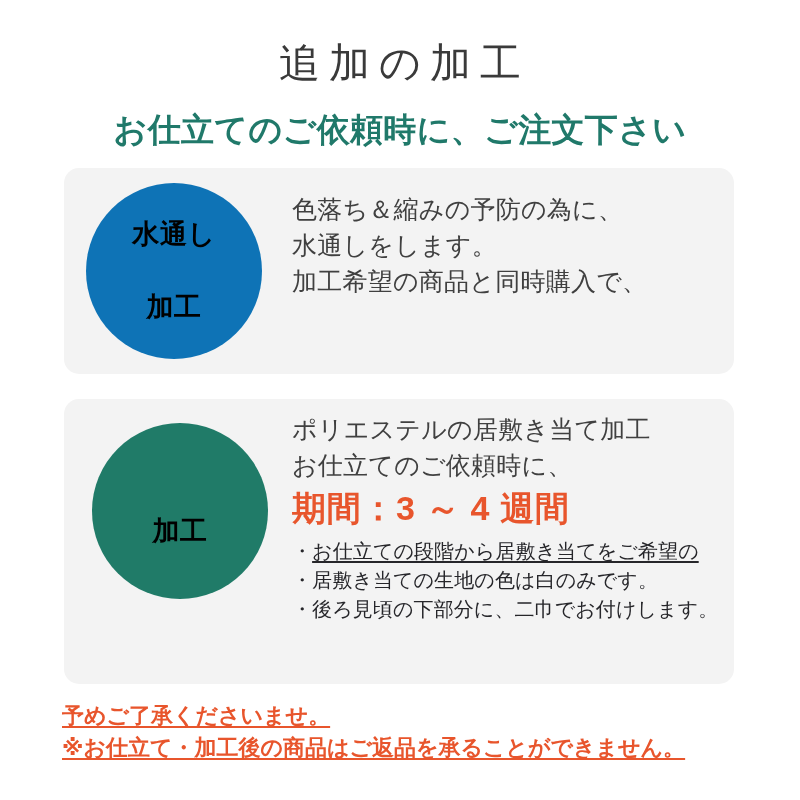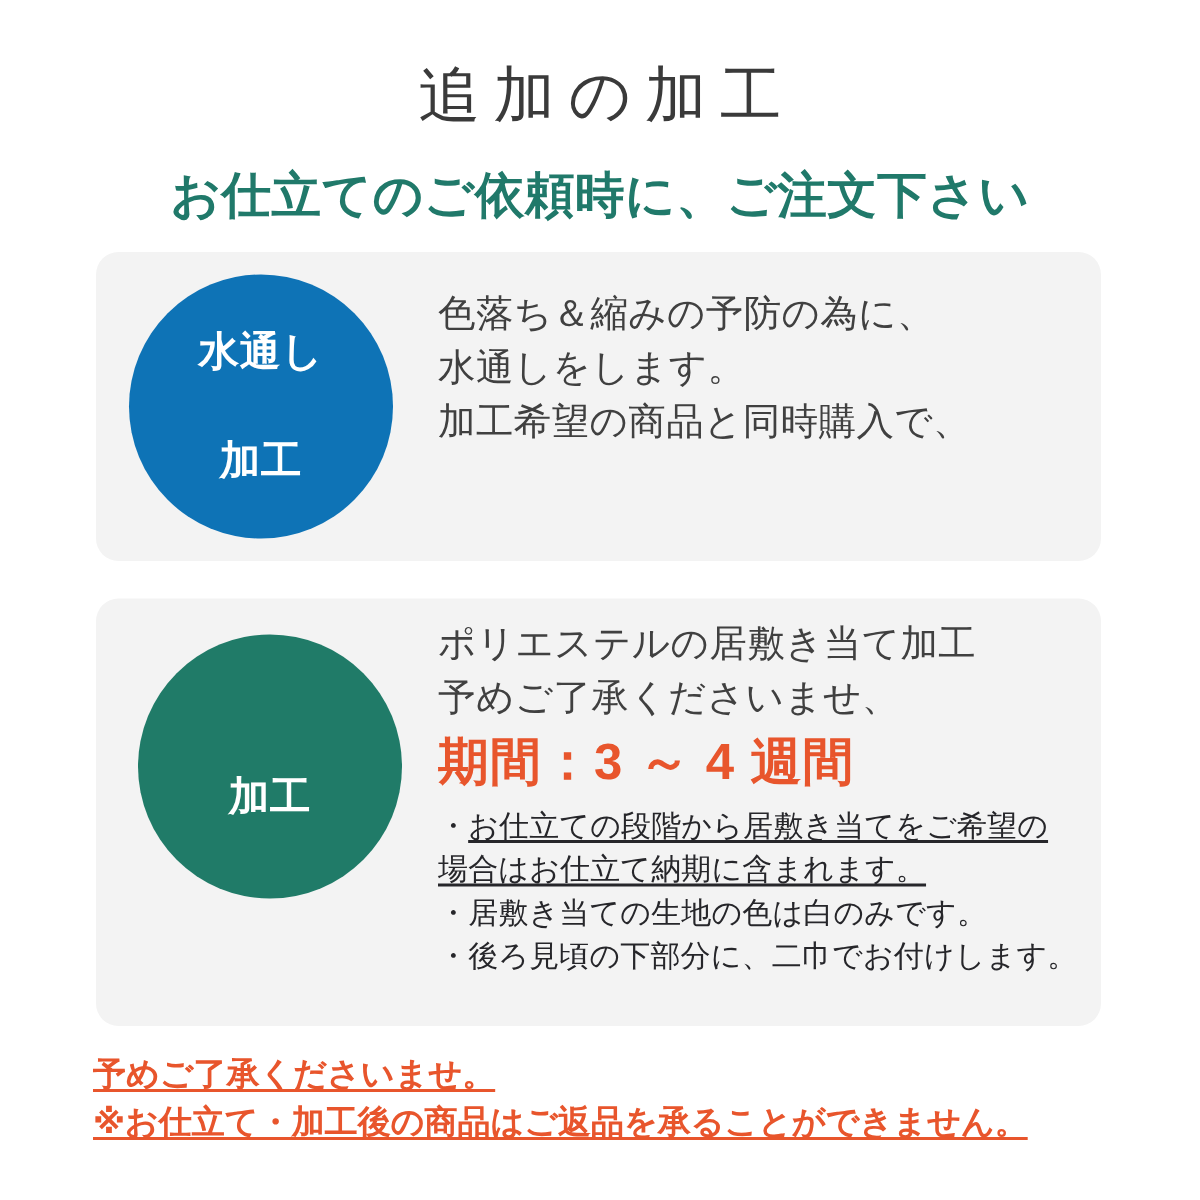--- a/index.html
+++ b/index.html
@@ -57,21 +57,21 @@
     background: #f3f3f3;
     border-radius: 15px;
     box-sizing: border-box;
   }
   #card-mizutoshi { top: 168px; height: 206px; }
   #card-ishikiate { top: 399px; height: 285px; }
 
   .badge {
     position: absolute;
     border-radius: 50%;
-    color: #ffffff;
+    color: #000000;
     font-weight: 700;
     font-size: 27px;
     line-height: 33px;
     text-align: center;
     display: flex;
     flex-direction: column;
     align-items: center;
     justify-content: center;
     letter-spacing: 0.02em;
   }
@@ -169,28 +169,25 @@
       <div class="bodyline">加工希望の商品と同時購入で、</div>
     </div>
   </div>
 
   <div class="card" id="card-ishikiate">
     <div class="badge" id="badge-ishikiate">
       <span class="line2">加工</span>
     </div>
     <div class="card-body" id="body-ishikiate">
       <div class="bodyline">ポリエステルの居敷き当て加工</div>
-      <div class="bodyline">予めご了承くださいませ、</div>
+      <div class="bodyline">お仕立てのご依頼時に、</div>
       <div class="highlight">期間：3 ～ 4 週間</div>
       <div class="notes">
         <div class="note">
           <span>・</span><span class="u">お仕立ての段階から居敷き当てをご希望の</span>
-        </div>
-        <div class="note">
-          <span></span><span class="u">場合はお仕立て納期に含まれます。</span>
         </div>
         <div class="note">
           <span>・</span><span>居敷き当ての生地の色は白のみです。</span>
         </div>
         <div class="note">
           <span>・</span><span>後ろ見頃の下部分に、二巾でお付けします。</span>
         </div>
       </div>
     </div>
   </div>

